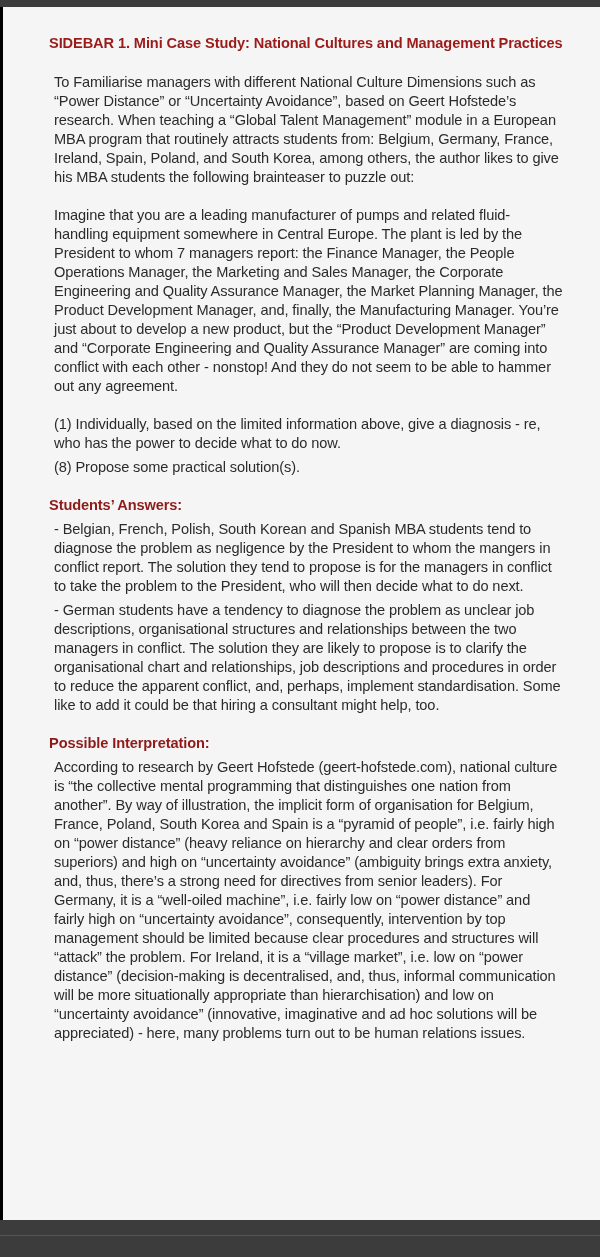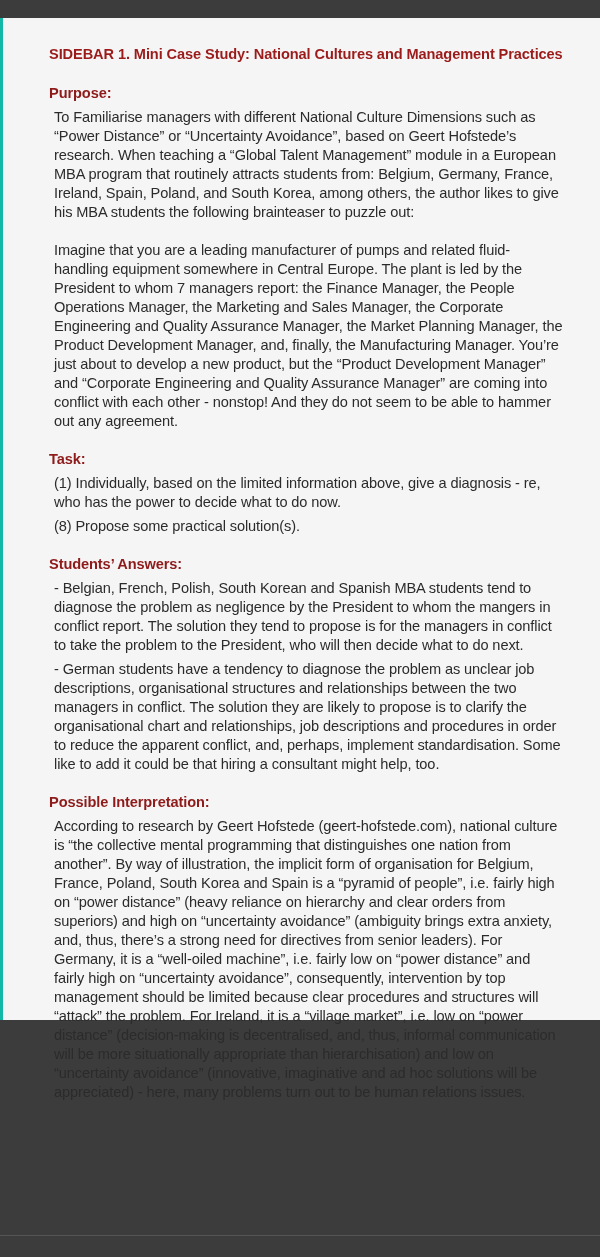--- a/index.html
+++ b/index.html
@@ -5,23 +5,23 @@
   html, body { margin: 0; padding: 0; }
   body {
     width: 600px; height: 1257px; overflow: hidden;
     background: #3c3c3c;
     font-family: "Liberation Sans", sans-serif;
     position: relative;
   }
   .topbar { position: absolute; left: 0; top: 0; width: 600px; height: 22px; background: #3c3c3c; }
   .bottombar { position: absolute; left: 0; top: 1235px; width: 600px; height: 22px; background: #3c3c3c; border-top: 1px solid #555; box-sizing: border-box; }
   .sheet {
-    position: absolute; left: 0; top: 18px; width: 600px; height: 1002px;
+    position: absolute; left: 0; top: 7px; width: 600px; height: 1213px;
     background: #f5f5f5;
-    border-left: 3px solid #14b8a6;
+    border-left: 3px solid #000000;
     box-sizing: border-box;
   }
   .content {
     position: absolute; left: 46px; top: 27px; width: 520px;
     color: #2b2b2b;
     font-size: 14.6px;
     line-height: 19px;
     letter-spacing: -0.1px;
   }
   .title {
@@ -35,30 +35,28 @@
 </head>
 <body>
 
 <div class="topbar"></div>
 
 <div class="sheet">
   <div class="content">
     <div class="title">SIDEBAR 1. Mini Case Study:  National Cultures and Management Practices</div>
 
     <div class="section">
-      <div class="heading">Purpose:</div>
       <p class="para">To Familiarise managers with different National Culture Dimensions such as “Power Distance” or “Uncertainty Avoidance”, based on Geert Hofstede’s research. When teaching a “Global Talent Management” module in a European MBA program that routinely attracts students from: Belgium, Germany, France, Ireland, Spain, Poland, and South Korea, among others, the author likes to give his MBA students the following brainteaser to puzzle out:</p>
     </div>
 
     <div class="section">
       <p class="para">Imagine that you are a leading manufacturer of pumps and related fluid-handling equipment somewhere in Central Europe. The plant is led by the President to whom 7 managers report: the Finance Manager, the People Operations Manager, the Marketing and Sales Manager, the Corporate Engineering and Quality Assurance Manager, the Market Planning Manager, the Product Development Manager, and, finally, the Manufacturing Manager. You’re just about to develop a new product, but the “Product Development Manager” and “Corporate Engineering and Quality Assurance Manager” are coming into conflict with each other - nonstop! And they do not seem to be able to hammer out any agreement.</p>
     </div>
 
     <div class="section">
-      <div class="heading">Task:</div>
       <p class="para">(1) Individually, based on the limited information above, give a diagnosis - re, who has the power to decide what to do now.</p>
       <p class="para">(8) Propose some practical solution(s).</p>
     </div>
 
     <div class="section">
       <div class="heading">Students’ Answers:</div>
       <p class="para">- Belgian, French, Polish, South Korean and Spanish MBA students tend to diagnose the problem as negligence by the President to whom the mangers in conflict report. The solution they tend to propose is for the managers in conflict to take the problem to the President, who will then decide what to do next.</p>
       <p class="para">- German students have a tendency to diagnose the problem as unclear job descriptions, organisational structures and relationships between the two managers in conflict. The solution they are likely to propose is to clarify the organisational chart and relationships, job descriptions and procedures in order to reduce the apparent conflict, and, perhaps, implement standardisation. Some like to add it could be that hiring a consultant might help, too.</p>
     </div>
 

